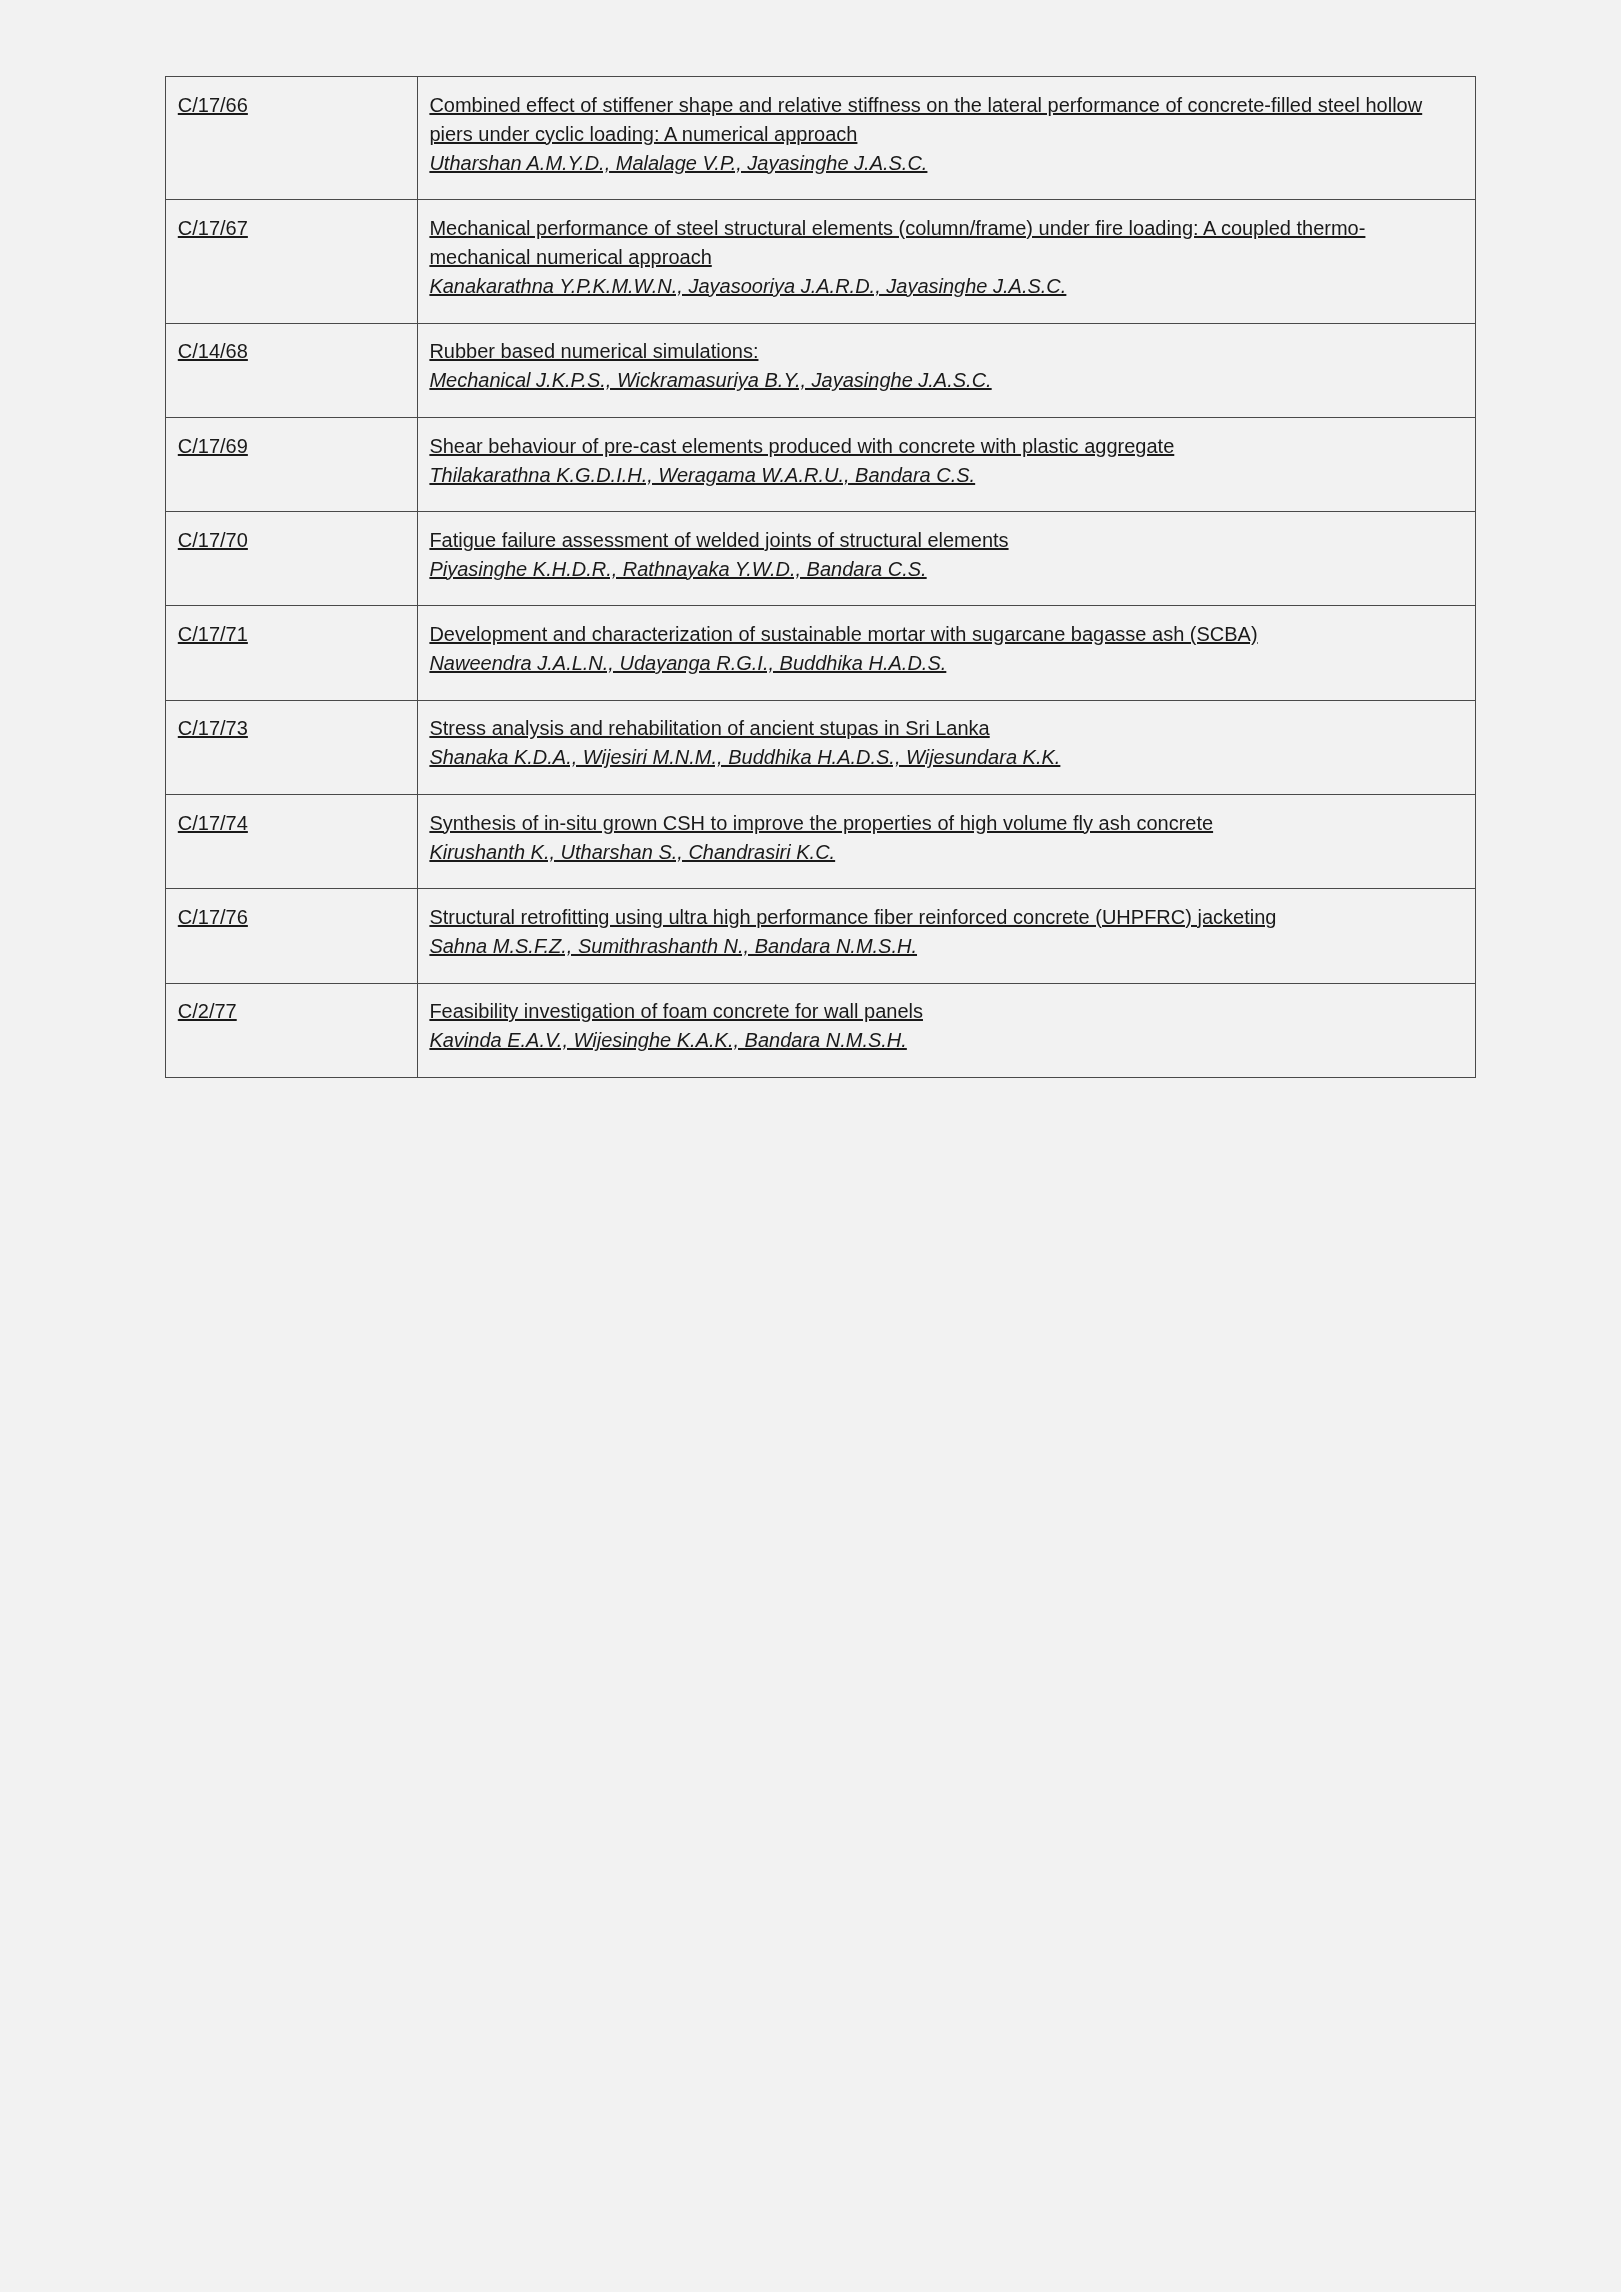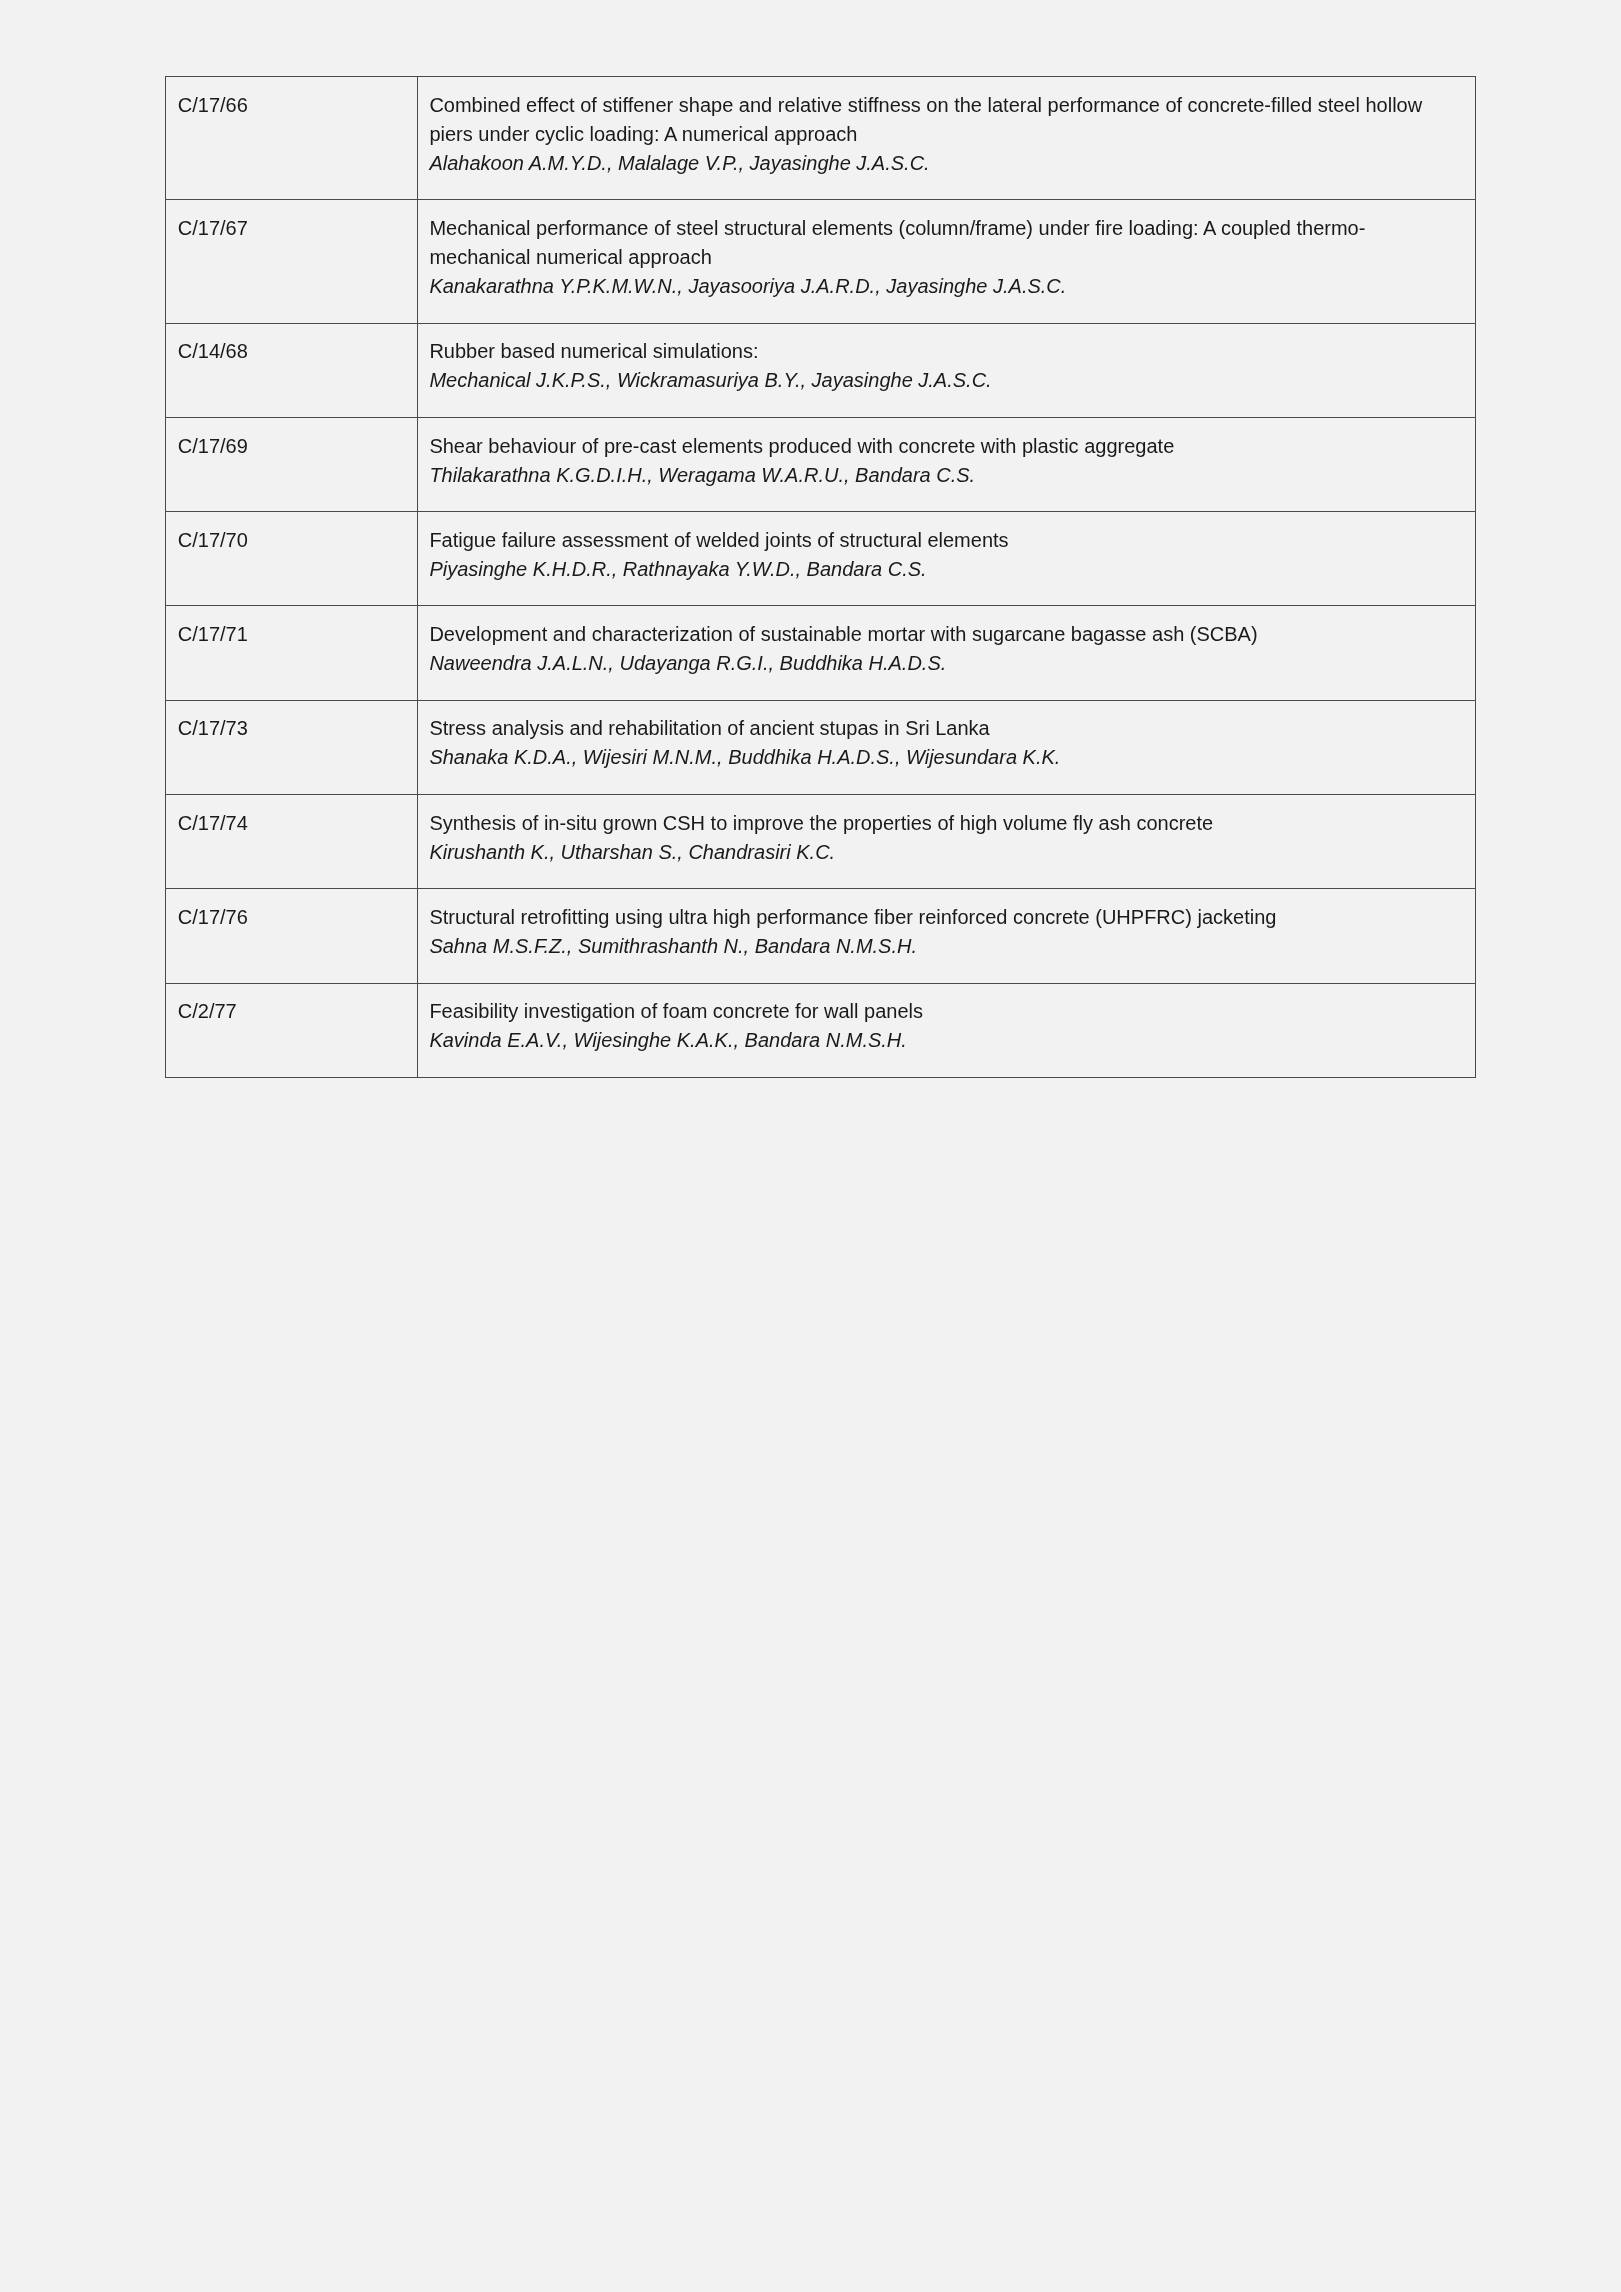--- a/index.html
+++ b/index.html
@@ -24,20 +24,21 @@
   table.project-table {
     width: 1311px;
     border-collapse: collapse;
     table-layout: fixed;
   }
   table.project-table td {
     border: 1.6px solid #4a4a4a;
     vertical-align: top;
     padding: 13.7px 11.8px 21.6px 11.8px;
     background: #f2f2f2;
+    text-decoration: underline;
   }
   td.code-cell {
     width: 227px;
     font-size: 20px;
     line-height: 1.45;
     padding-left: 15.7px;
   }
   td.detail-cell {
     font-size: 20px;
     line-height: 1.45;
@@ -57,21 +58,21 @@
 <body>
 
 <div class="page">
   <table class="project-table">
     <tbody>
 
       <tr>
         <td class="code-cell">C/17/66</td>
         <td class="detail-cell">
           <span class="title-text">Combined effect of stiffener shape and relative stiffness on the lateral performance of concrete-filled steel hollow piers under cyclic loading: A numerical approach</span>
-          <span class="authors-text">Alahakoon A.M.Y.D., Malalage V.P., Jayasinghe J.A.S.C.</span>
+          <span class="authors-text">Utharshan A.M.Y.D., Malalage V.P., Jayasinghe J.A.S.C.</span>
         </td>
       </tr>
 
       <tr>
         <td class="code-cell">C/17/67</td>
         <td class="detail-cell">
           <span class="title-text">Mechanical performance of steel structural elements (column/frame) under fire loading: A coupled thermo-mechanical numerical approach</span>
           <span class="authors-text">Kanakarathna Y.P.K.M.W.N., Jayasooriya J.A.R.D., Jayasinghe J.A.S.C.</span>
         </td>
       </tr>

